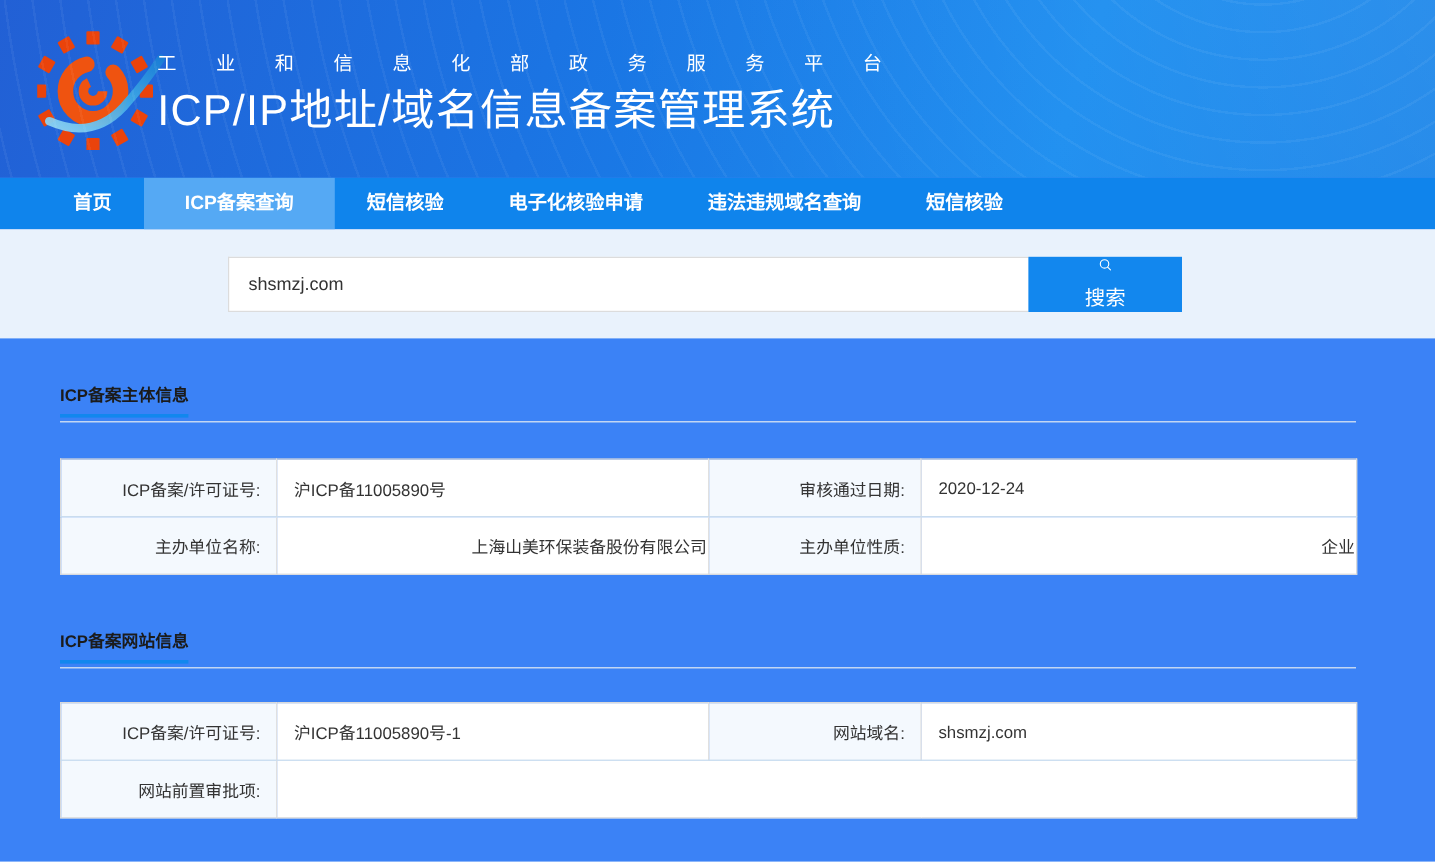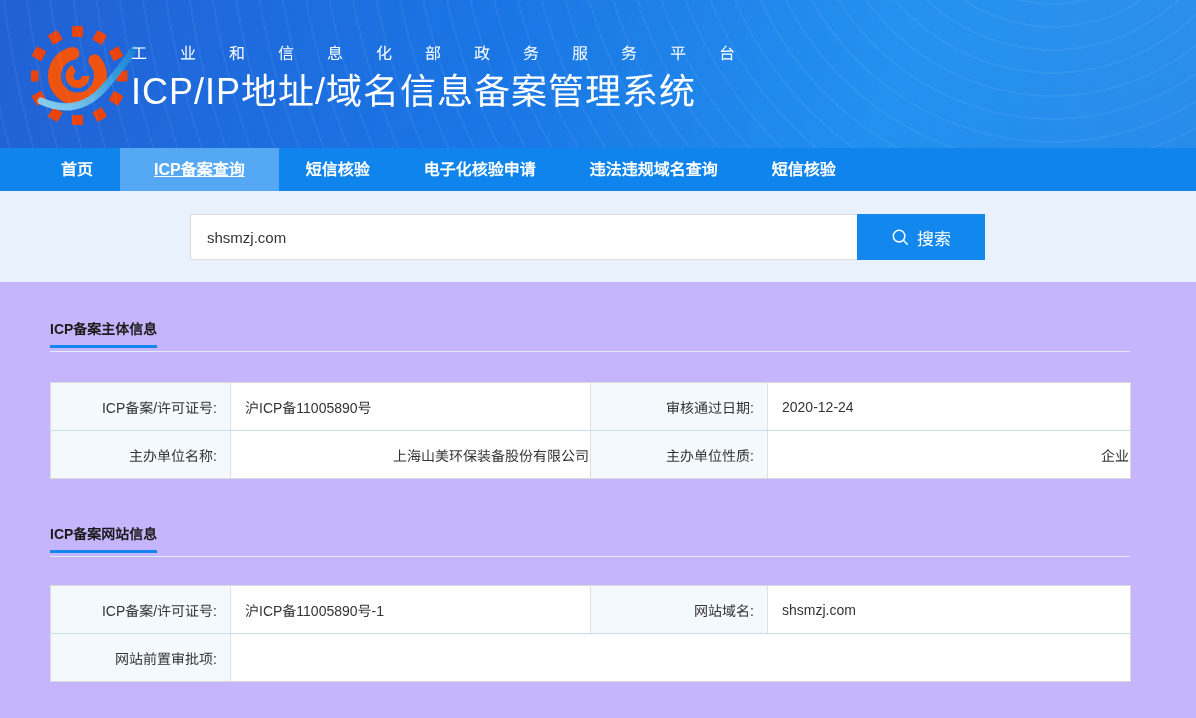--- a/index.html
+++ b/index.html
@@ -2,21 +2,21 @@
 <html lang="zh-CN"><head>
 <meta charset="utf-8">
 <style>
   * { box-sizing: border-box; }
   html, body { margin: 0; padding: 0; }
   body {
     font-family: "Liberation Sans", "DejaVu Sans", sans-serif;
     background: #ffffff;
     color: #333;
   }
-  .page { width: 1196px; height: 718px; overflow: hidden; background: #c4b5fd; }
+  .page { width: 1196px; height: 718px; overflow: hidden; background: #3b82f6; }
 
   
   .site-header {
     position: relative;
     height: 148px;
     background:
       radial-gradient(circle at 112% -45%, rgba(255,255,255,0.14), rgba(255,255,255,0) 62%),
       linear-gradient(108deg, #2260d5 0%, #1b74e3 38%, #158aef 74%, #107fe8 100%);
     overflow: hidden;
   }
@@ -42,40 +42,40 @@
     font-size: 16px;
     font-weight: bold;
   }
   .nav-item {
     color: #fff;
     line-height: 43px;
     padding: 0 27px;
     cursor: pointer;
     text-decoration: none;
   }
-  .nav-item.active { background: #55a9f4; padding: 0 34px; text-decoration: underline; }
+  .nav-item.active { background: #55a9f4; padding: 0 34px; }
 
   
   .search-band { height: 91px; background: #e9f2fc; padding: 23px 0 0 190px; }
   .search-box { display: flex; }
   .search-input {
     width: 667px; height: 46px;
     border: 1px solid #dcdcdc; border-right: none;
     padding: 0 16px;
     font-size: 15px; color: #333;
     font-family: "Liberation Sans", "DejaVu Sans", sans-serif;
     outline: none; background: #fff;
   }
   .search-btn {
     width: 128px; height: 46px;
     background: #1287ee; color: #fff;
     border: none; cursor: pointer;
     font-size: 17px;
     font-family: "Liberation Sans", "DejaVu Sans", sans-serif;
-    display: inline-flex; align-items: center; justify-content: center; gap: 8px;
+    display: inline-flex; align-items: center; justify-content: center; gap: 8px; flex-direction: column;
   }
 
   
   .content { padding: 0 66px 0 50px; }
   .section-subject { padding-top: 36px; }
   .section-site { padding-top: 44px; }
   .section-title {
     display: inline-block;
     margin: 0;
     font-size: 14px; font-weight: bold; color: #1b1b1b;

